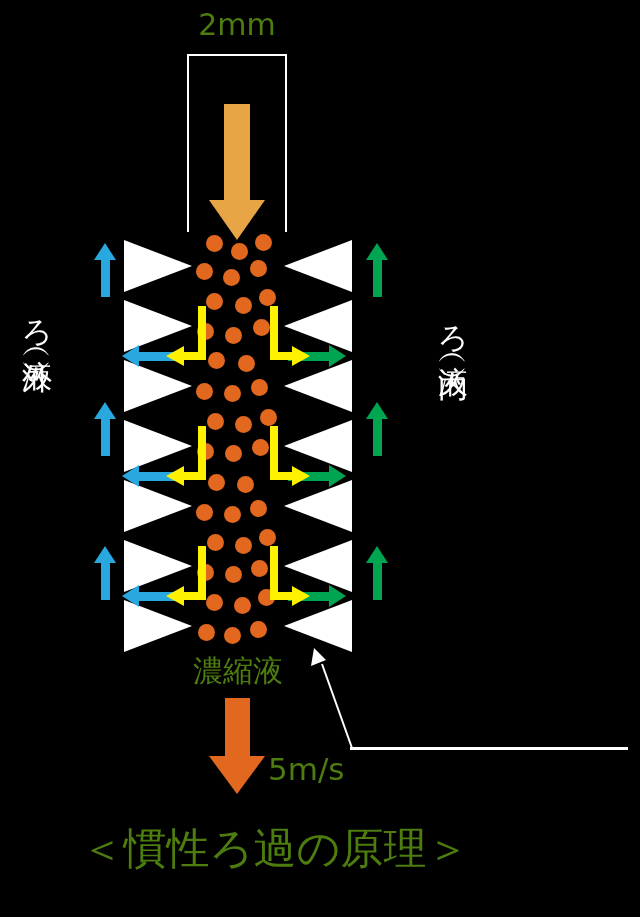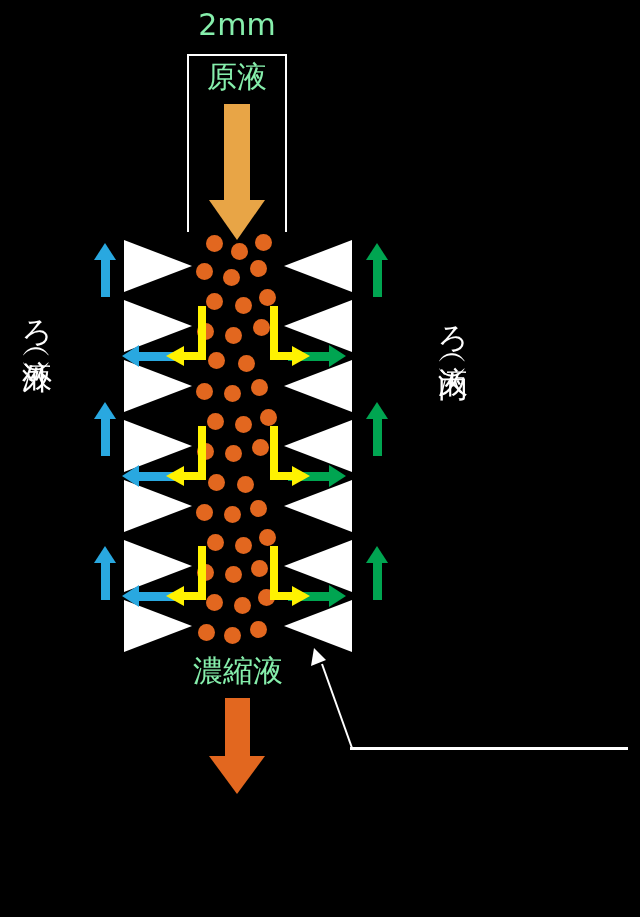--- a/index.html
+++ b/index.html
@@ -1,18 +1,18 @@
 <!DOCTYPE html>
 <html><head>
 <meta charset="utf-8">
 <style>
   html,body{margin:0;padding:0;background:#000;}
   #canvas{position:relative;width:640px;height:924px;background:#000;overflow:hidden;
           font-family:"DejaVu Sans","Liberation Sans",sans-serif;}
-  .txt{position:absolute;color:#86efac;line-height:1.15;white-space:nowrap;}
+  .txt{position:absolute;color:#4d7c0f;line-height:1.15;white-space:nowrap;}
   .bar{position:absolute;background:#fff;}
   .abs{position:absolute;}
   .tri{position:absolute;width:0;height:0;}
   .vlabel{position:absolute;color:#fff;writing-mode:vertical-rl;text-orientation:mixed;
           font-size:30px;letter-spacing:3px;}
   
   #gap-label{left:170px;top:8px;width:134px;text-align:center;font-size:30px;}
   #dim-h{left:187px;top:54px;width:100px;height:2px;}
   #dim-l{left:187px;top:54px;width:2px;height:178px;}
   #dim-r{left:285px;top:54px;width:2px;height:178px;}
@@ -46,21 +46,20 @@
 </head>
 <body>
 
 <div id="canvas" style="background: rgb(0, 0, 0);">
 
   <div class="txt" id="gap-label">2mm</div>
   <div class="bar" id="dim-h"></div>
   <div class="bar" id="dim-l"></div>
   <div class="bar" id="dim-r"></div>
 
-  <div class="txt" id="feed-label">原液</div>
   <div class="abs" id="feed-shaft" style="background: rgb(232, 165, 70);"></div>
   <div class="tri" id="feed-head" style="border-top-color: rgb(232, 165, 70);"></div>
 
   <div class="vlabel" id="filtrate-left-label">ろ液（外）</div>
   <div class="vlabel" id="filtrate-right-label">ろ液（内）</div>
 
   <div id="diagram-layer">
       <div class="wedge-l" style="top: 240px;"></div>
       <div class="wedge-r" style="top: 240px;"></div>
       <div class="wedge-l" style="top: 300px;"></div>
@@ -179,22 +178,24 @@
       <div class="abs" style="left: 184px; top: 592px; width: 16px; height: 8px; background: rgb(255, 242, 0); z-index: 2;"></div>
       <div class="tri" style="left: 166px; top: 586px; border-top: 10px solid transparent; border-bottom: 10px solid transparent; border-right: 18px solid rgb(255, 242, 0); z-index: 2;"></div>
       <div class="abs" style="left: 270px; top: 546px; width: 8px; height: 54px; background: rgb(255, 242, 0); z-index: 2;"></div>
       <div class="abs" style="left: 276px; top: 592px; width: 16px; height: 8px; background: rgb(255, 242, 0); z-index: 2;"></div>
       <div class="tri" style="left: 292px; top: 586px; border-top: 10px solid transparent; border-bottom: 10px solid transparent; border-left: 18px solid rgb(255, 242, 0); z-index: 2;"></div>
     </div>
 
   <div class="txt" id="conc-label">濃縮液</div>
   <div class="abs" id="conc-shaft" style="background: rgb(226, 103, 31);"></div>
   <div class="tri" id="conc-head" style="border-top-color: rgb(226, 103, 31);"></div>
+  <div class="txt" id="conc-speed">5m/s</div>
 
   <div class="bar" id="ww-underline"></div>
   <svg id="pointer-svg" width="640" height="924">
     <line x1="352" y1="748" x2="322" y2="664" stroke="#ffffff" stroke-width="2"></line>
     <polygon points="314,648 326,660 311,666" fill="#ffffff"></polygon>
   </svg>
 
+  <div class="txt" id="title">＜慣性ろ過の原理＞</div>
 
   <div class="abs" id="bottom-strip"></div>
 </div>
 
 </body></html>

